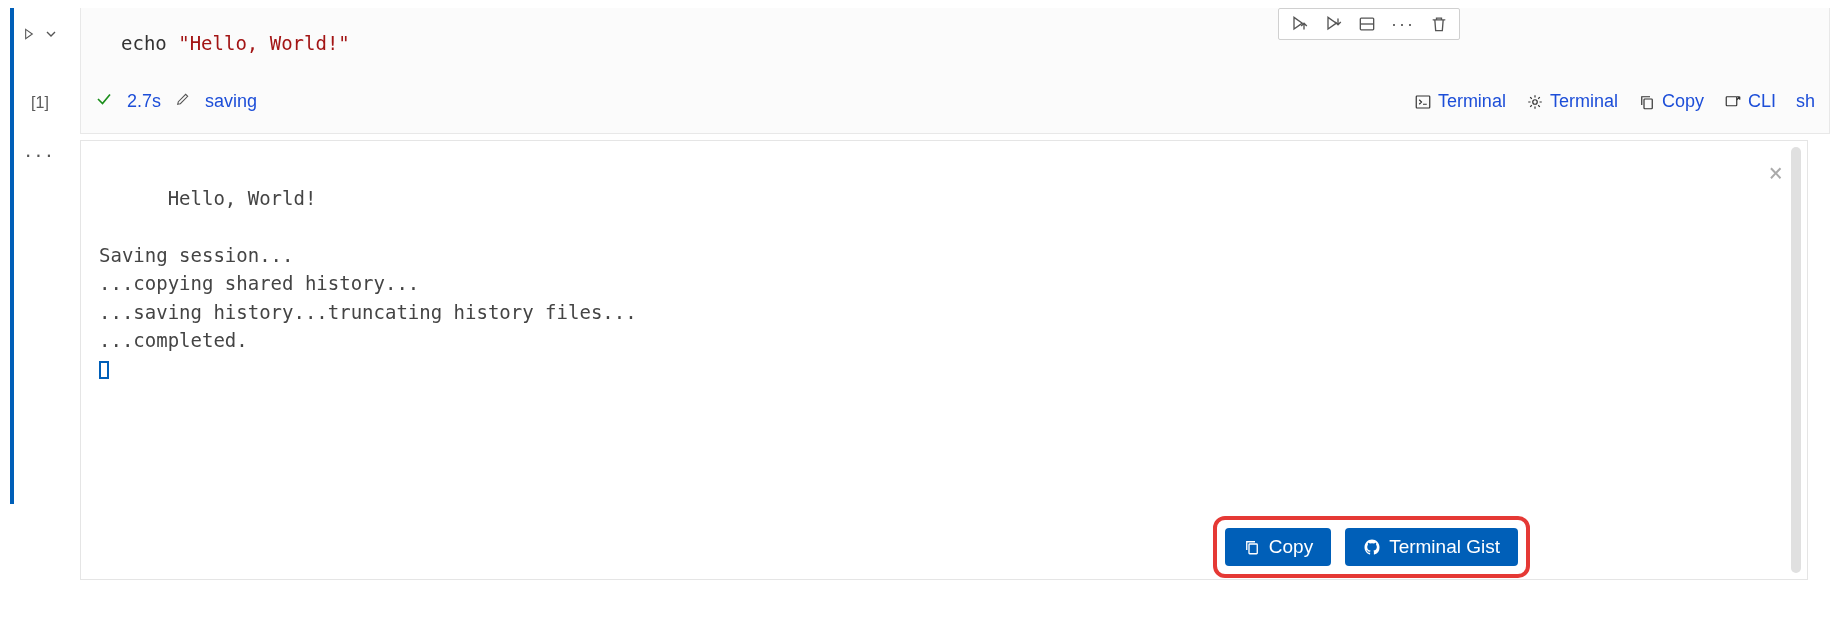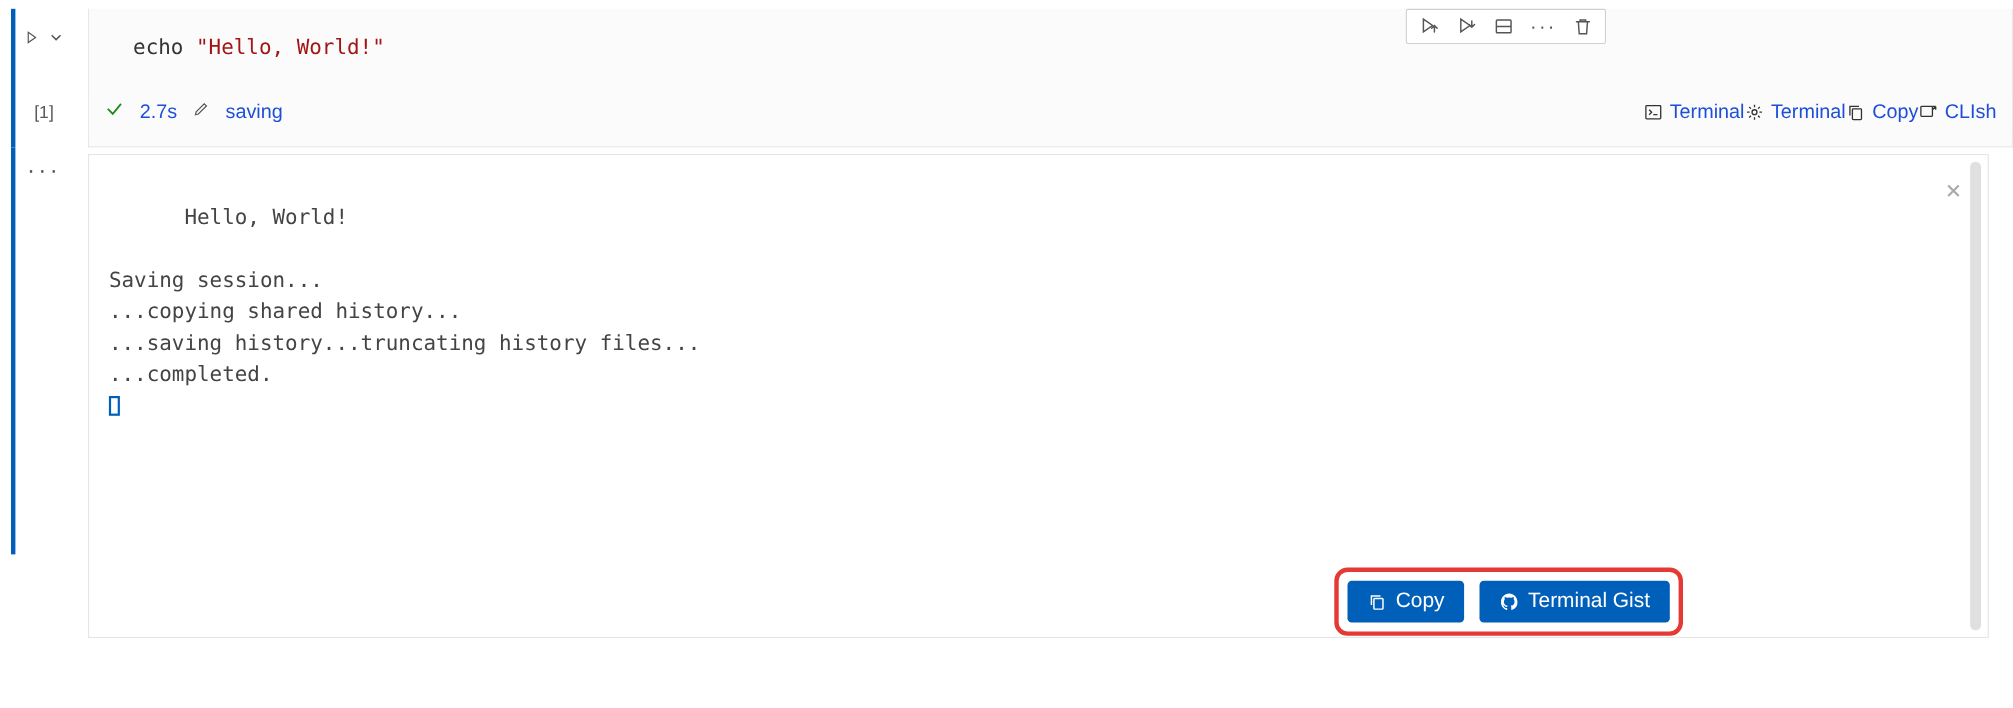--- a/index.html
+++ b/index.html
@@ -39,21 +39,21 @@
   .code-line { font-family: "SF Mono", Menlo, Consolas, monospace; font-size:19px; padding:24px 40px 30px 40px; }
   .code-line .kw { color:#333; }
   .code-line .str { color:#a31515; }
 
   
   .status-bar { display:flex; align-items:center; justify-content:space-between; padding:6px 14px 10px 14px; font-size:18px; color:#1d4ed8; background:#fbfbfb; border-top:none; }
   .status-left { display:flex; align-items:center; gap:14px; }
   .status-left .check { color:#1a8e1a; }
   .status-left .check svg { width:18px; height:18px; }
   .status-left .edit svg { width:16px; height:16px; }
-  .status-right { display:flex; align-items:center; }
+  .status-right { display:flex; align-items:center; gap:20px; }
   .status-right .item { display:flex; align-items:center; gap:6px; cursor:pointer; }
   .status-right .item svg { width:18px; height:18px; }
 
   
   .output-row .gutter { padding-top:14px; }
   .ellipsis { font-size:22px; color:#555; letter-spacing:3px; cursor:pointer; line-height:0.6; }
   .output-box { border:1px solid #e5e5e5; margin:6px 22px 6px 0; padding:14px 18px 110px 18px; position:relative; font-family:"SF Mono", Menlo, Consolas, monospace; font-size:19px; color:#444; line-height:1.5; white-space:pre; }
   .output-box .close-x { position:absolute; top:14px; right:24px; color:#aaa; font-size:24px; cursor:pointer; }
   .output-box .scrollbar { position:absolute; top:6px; right:6px; bottom:6px; width:10px; background:#e0e0e0; border-radius:5px; }
   .cursor-box { display:inline-block; width:10px; height:18px; border:2px solid #005fb8; vertical-align:middle; }

